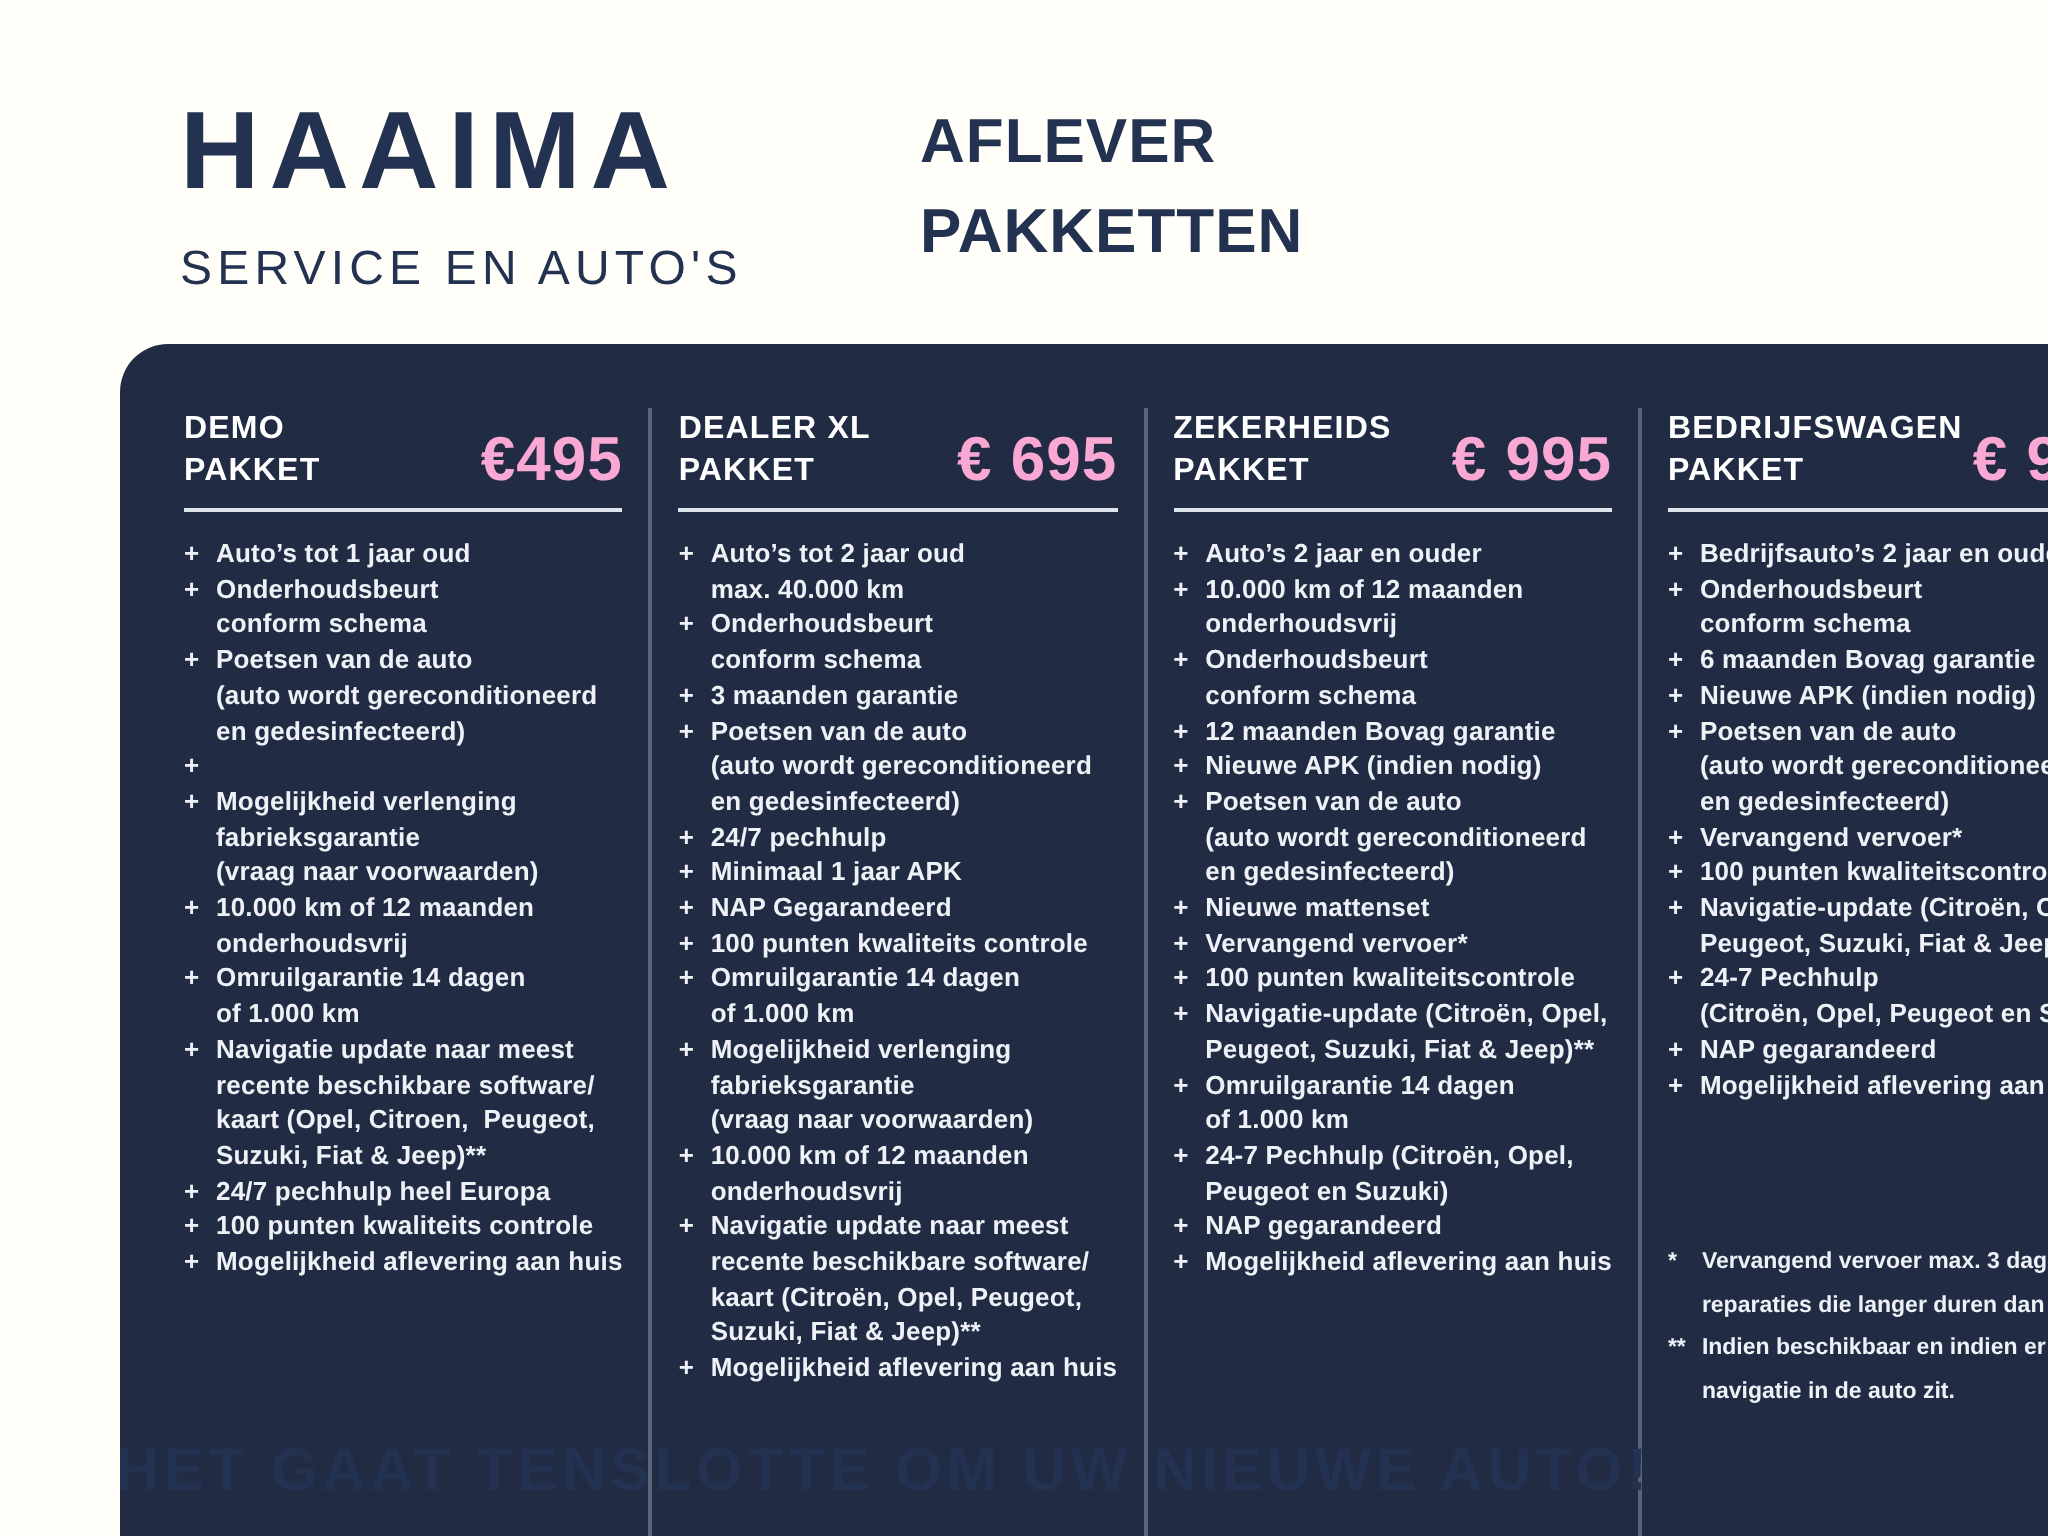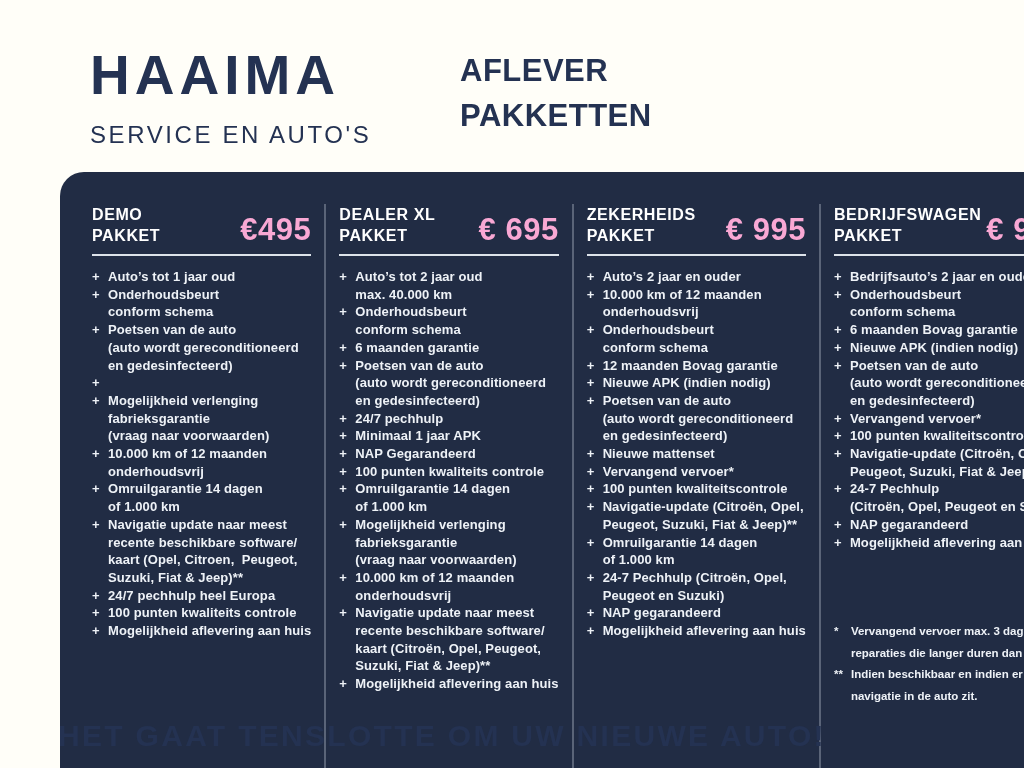--- a/index.html
+++ b/index.html
@@ -166,21 +166,21 @@
           <div class="item">
             <span class="plus">+</span>
             <span class="item-text">
               <div class="line">Onderhoudsbeurt</div>
               <div class="line">conform schema</div>
             </span>
           </div>
           <div class="item">
             <span class="plus">+</span>
             <span class="item-text">
-              <div class="line">6 maanden garantie</div>
+              <div class="line">3 maanden garantie</div>
             </span>
           </div>
           <div class="item">
             <span class="plus">+</span>
             <span class="item-text">
               <div class="line">Poetsen van de auto</div>
               <div class="line">(auto wordt gereconditioneerd</div>
               <div class="line">en gedesinfecteerd)</div>
             </span>
           </div>

